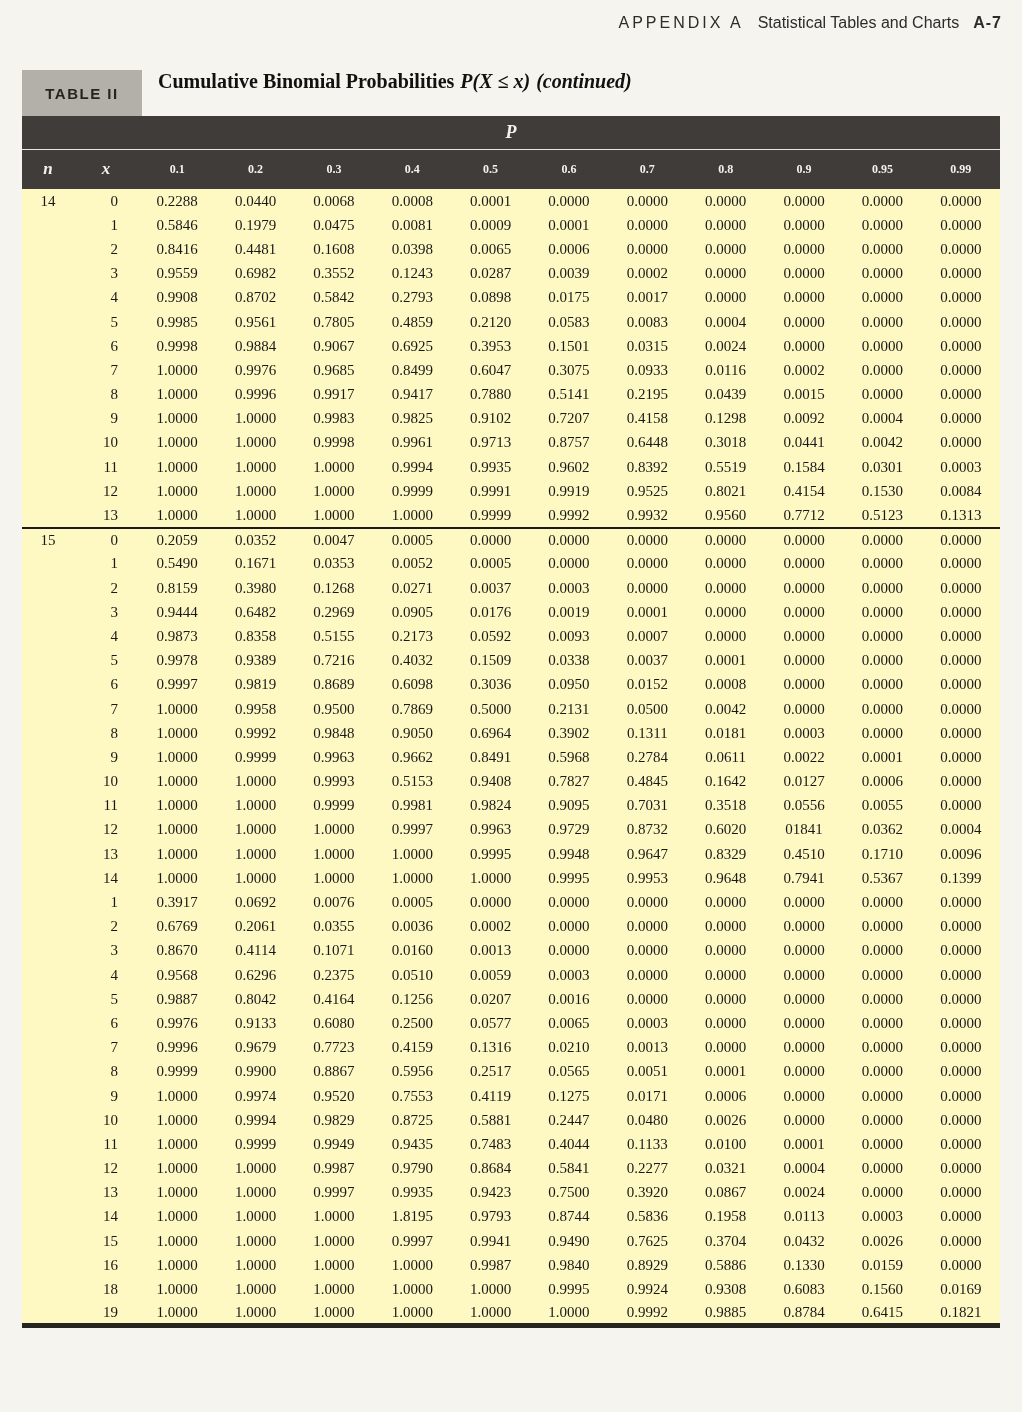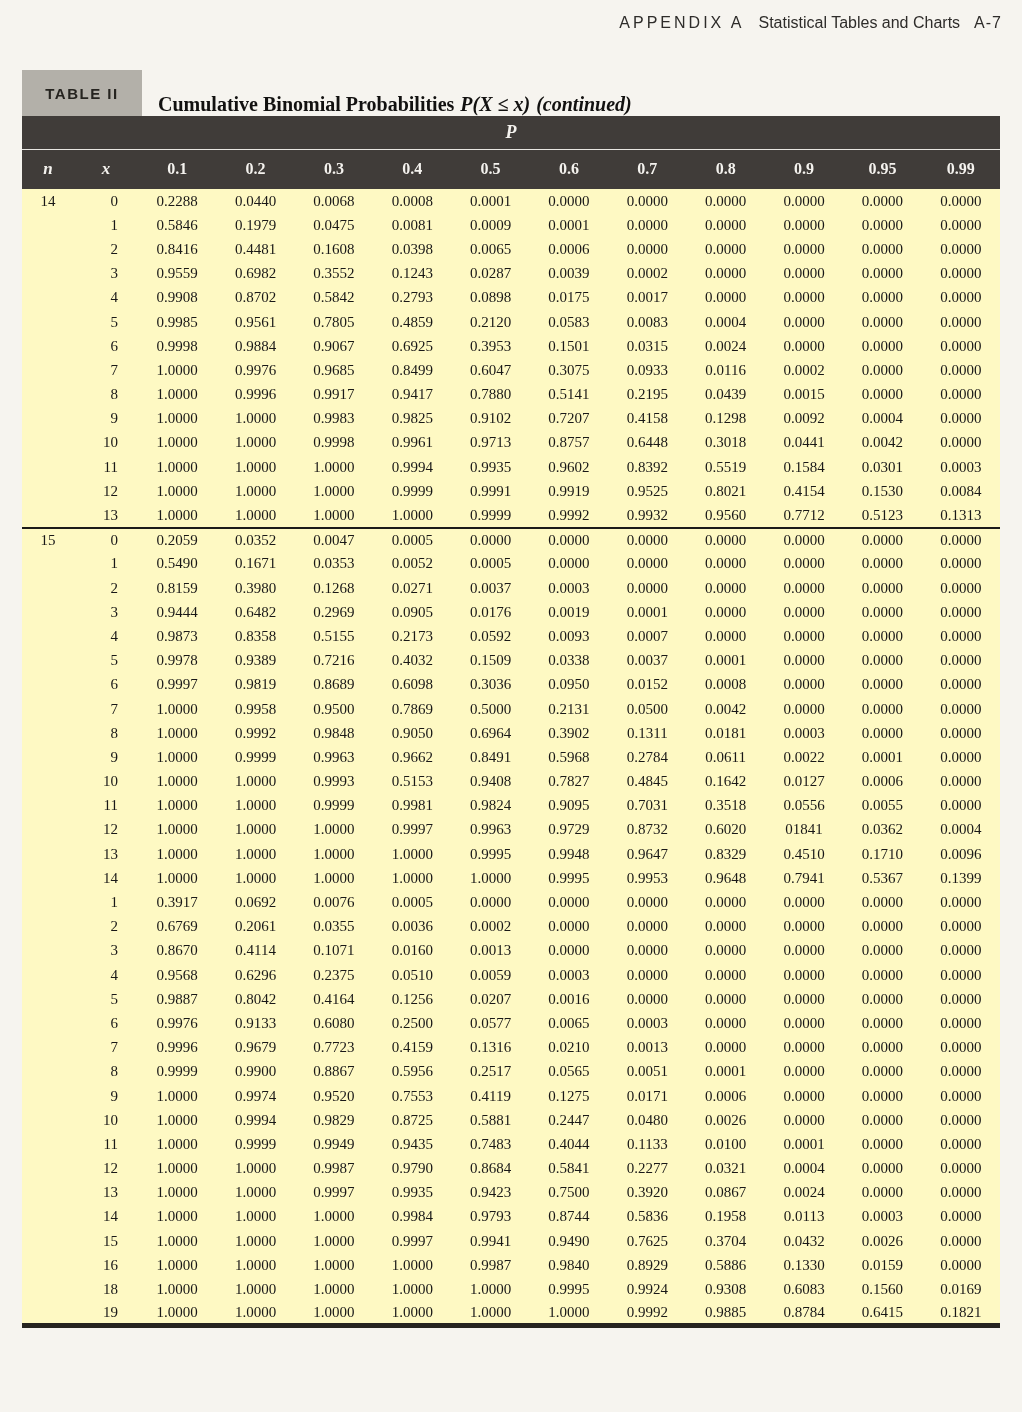--- a/index.html
+++ b/index.html
@@ -7,40 +7,40 @@
   .page {
     position:relative; width:1022px; height:1412px;
     background:#f6f4ef;
   }
   .top-header {
     position:absolute; top:14px; right:20px;
     font-family:"Liberation Sans", sans-serif;
     font-size:16px; color:#2e2c2a; display:flex; align-items:baseline; gap:14px;
   }
   .top-header .appendix { letter-spacing:3px; }
-  .top-header .page-num { font-weight:normal; letter-spacing:1px; }
+  .top-header .page-num { font-weight:bold; letter-spacing:1px; }
   .table-wrap { position:absolute; left:22px; top:70px; width:978px; }
   .title-row { display:flex; align-items:stretch; height:46px; }
   .table-label {
     width:120px; background:#b3b0a9; display:flex; align-items:center; justify-content:center;
     font-family:"Liberation Sans", sans-serif; font-weight:bold; font-size:15px;
     letter-spacing:1.5px; color:#262420;
   }
   .table-title {
-    display:flex; align-items:flex-end; padding-left:16px;
+    display:flex; align-items:flex-start; padding-left:16px;
     font-size:20px; font-weight:bold; color:#121110;
   }
   .table-title .math, .table-title .cont { font-style:italic; margin-left:6px; }
   table { width:978px; border-collapse:collapse; table-layout:fixed; }
   thead th { background:#403c39; color:#f4f2ee; font-weight:bold; }
   th.p-group {
     height:33px; font-style:italic; font-size:18px; text-align:center;
     border-bottom:1.5px solid #e8e6e2;
   }
-  tr.col-heads th { height:40px; font-size:16px; text-align:center; }
+  tr.col-heads th { height:40px; font-size:12px; text-align:center; }
   tr.col-heads th.var-head { font-style:italic; font-weight:bold; font-size:17px; }
   tbody { background:#fef9c3; }
   tbody td {
     height:24.2px; font-size:15px; text-align:center; color:#191817;
     white-space:nowrap;
   }
   tbody td.col-n { text-align:center; }
   tbody td.col-x { text-align:right; padding-right:20px; }
   tbody tr.block-start td { border-top:2.5px solid #1c1b19; }
   table { border-bottom:5px solid #26241f; }
@@ -733,21 +733,21 @@
             <td>0.0024</td>
             <td>0.0000</td>
             <td>0.0000</td>
           </tr>
           <tr>
             <td class="col-n"></td>
             <td class="col-x">14</td>
             <td>1.0000</td>
             <td>1.0000</td>
             <td>1.0000</td>
-            <td>0.9984</td>
+            <td>1.8195</td>
             <td>0.9793</td>
             <td>0.8744</td>
             <td>0.5836</td>
             <td>0.1958</td>
             <td>0.0113</td>
             <td>0.0003</td>
             <td>0.0000</td>
           </tr>
           <tr>
             <td class="col-n"></td>

